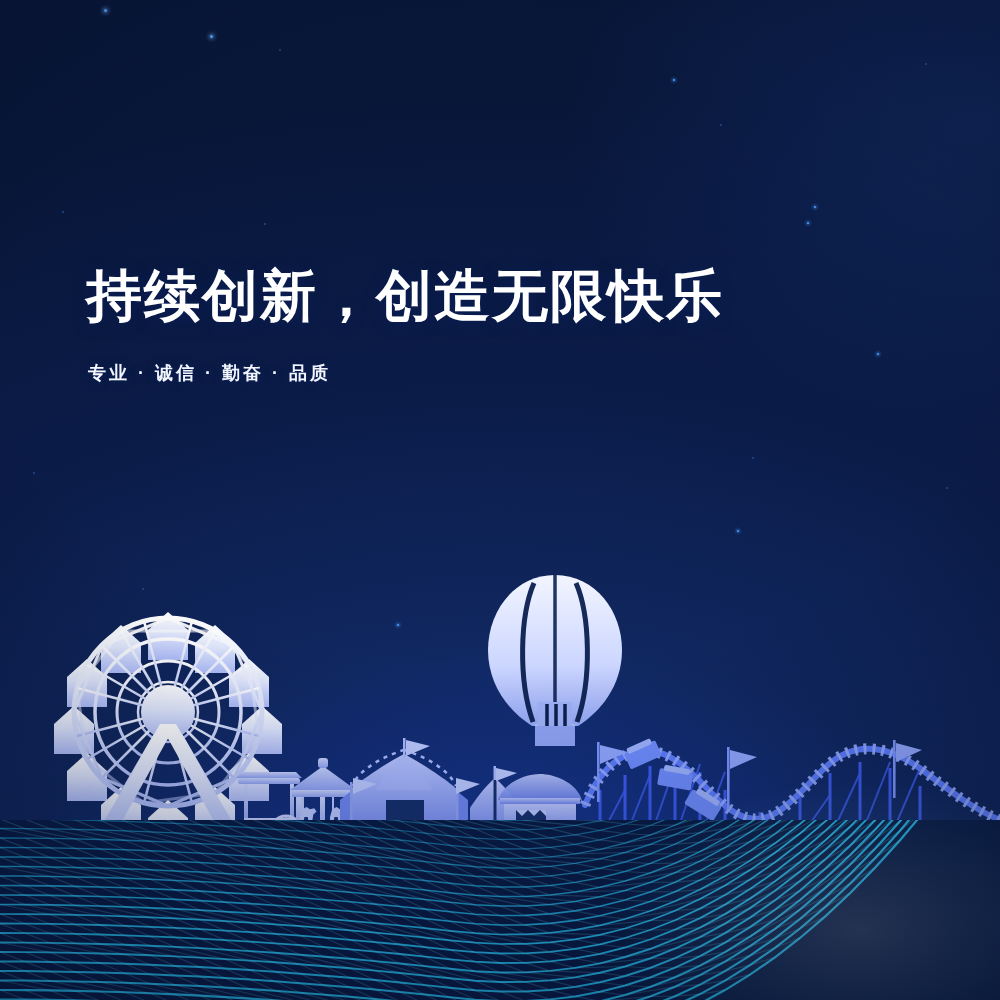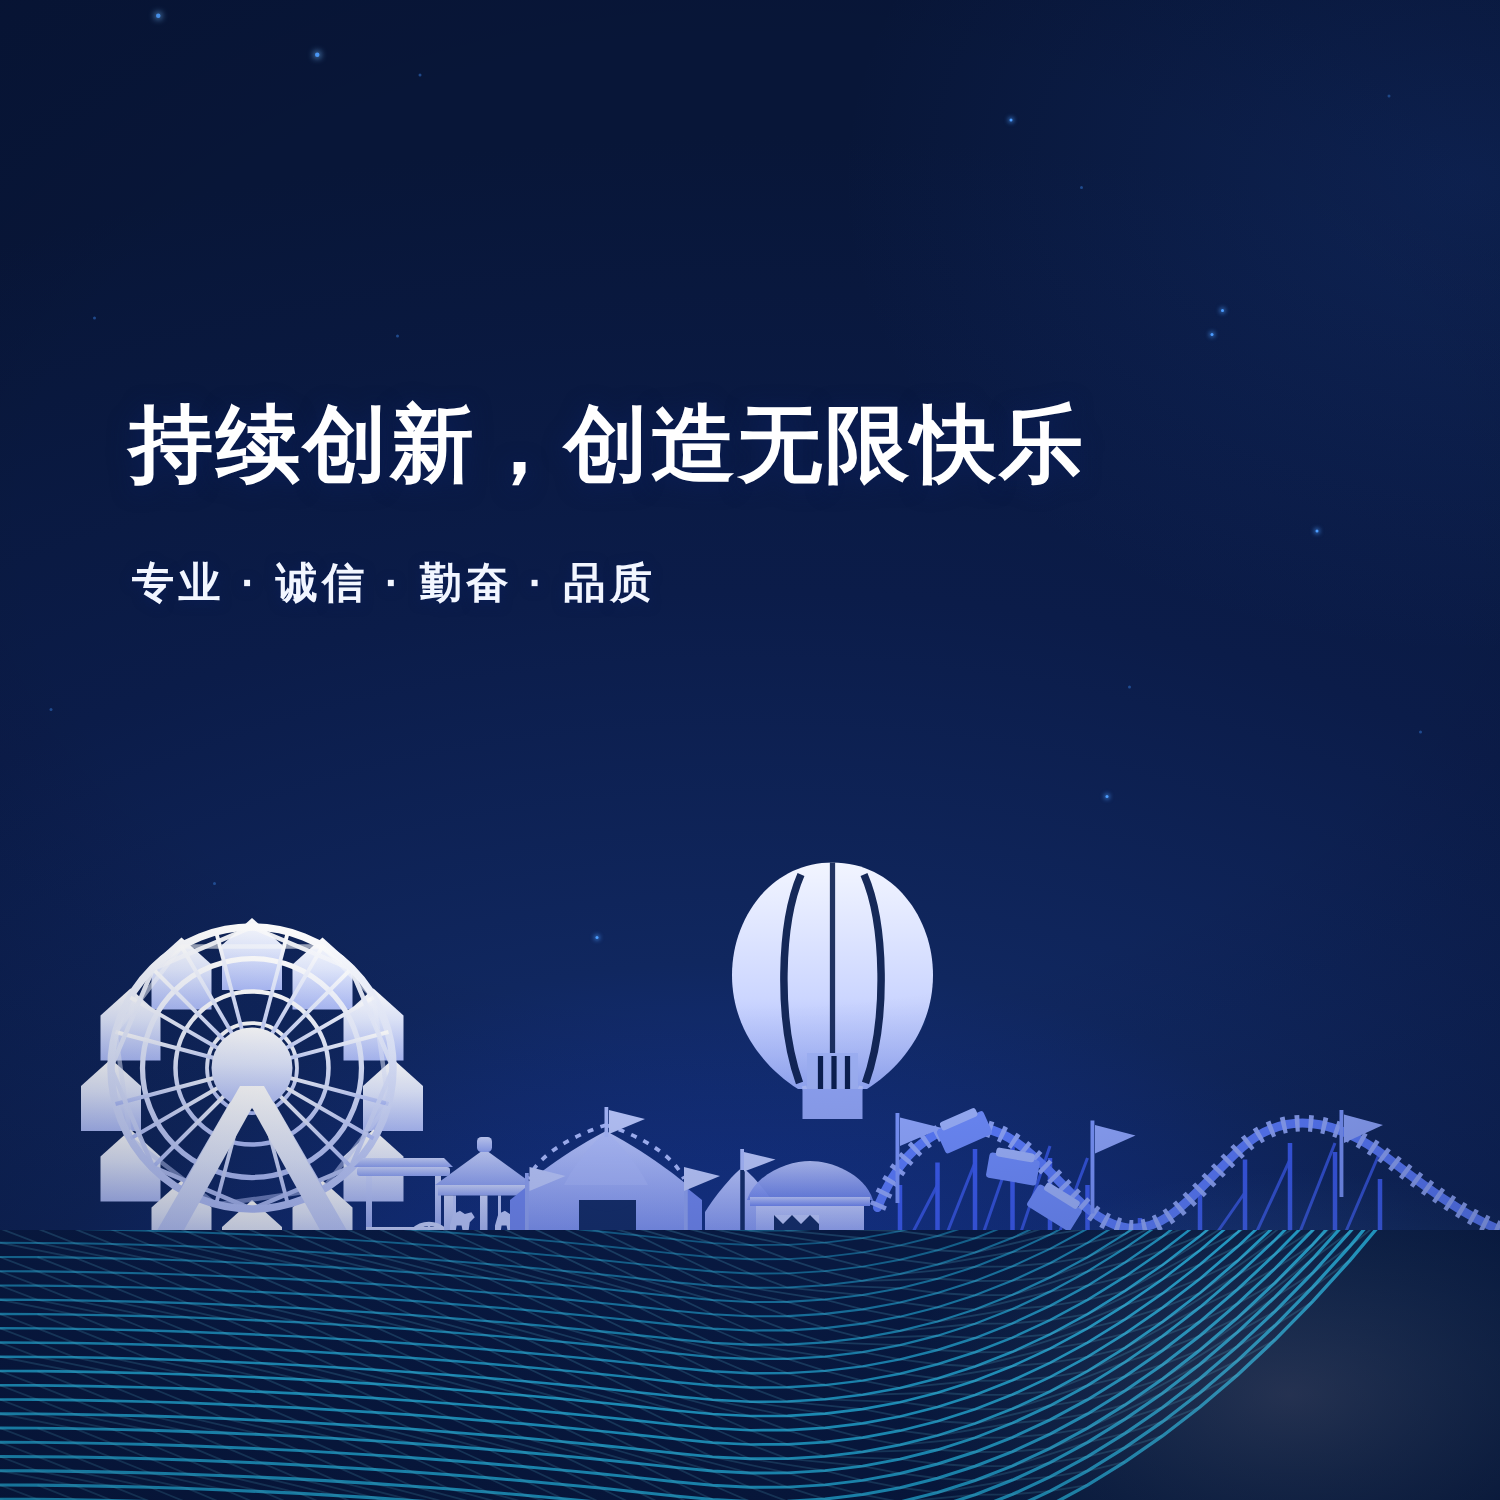--- a/index.html
+++ b/index.html
@@ -56,22 +56,22 @@
     line-height: 64px;
     font-weight: 700;
     color: #ffffff;
     letter-spacing: 2px;
     white-space: nowrap;
     text-shadow: 0 2px 14px rgba(10,30,90,0.85);
   }
   .subline {
     position: absolute;
     left: 88px;
-    top: 372px;
-    font-size: 28px;
+    top: 356px;
+    font-size: 18px;
     line-height: 34px;
     font-weight: 700;
     color: #f2f6ff;
     letter-spacing: 3px;
     white-space: nowrap;
     text-shadow: 0 1px 8px rgba(10,30,90,0.8);
   }
 
   
   .scene {

